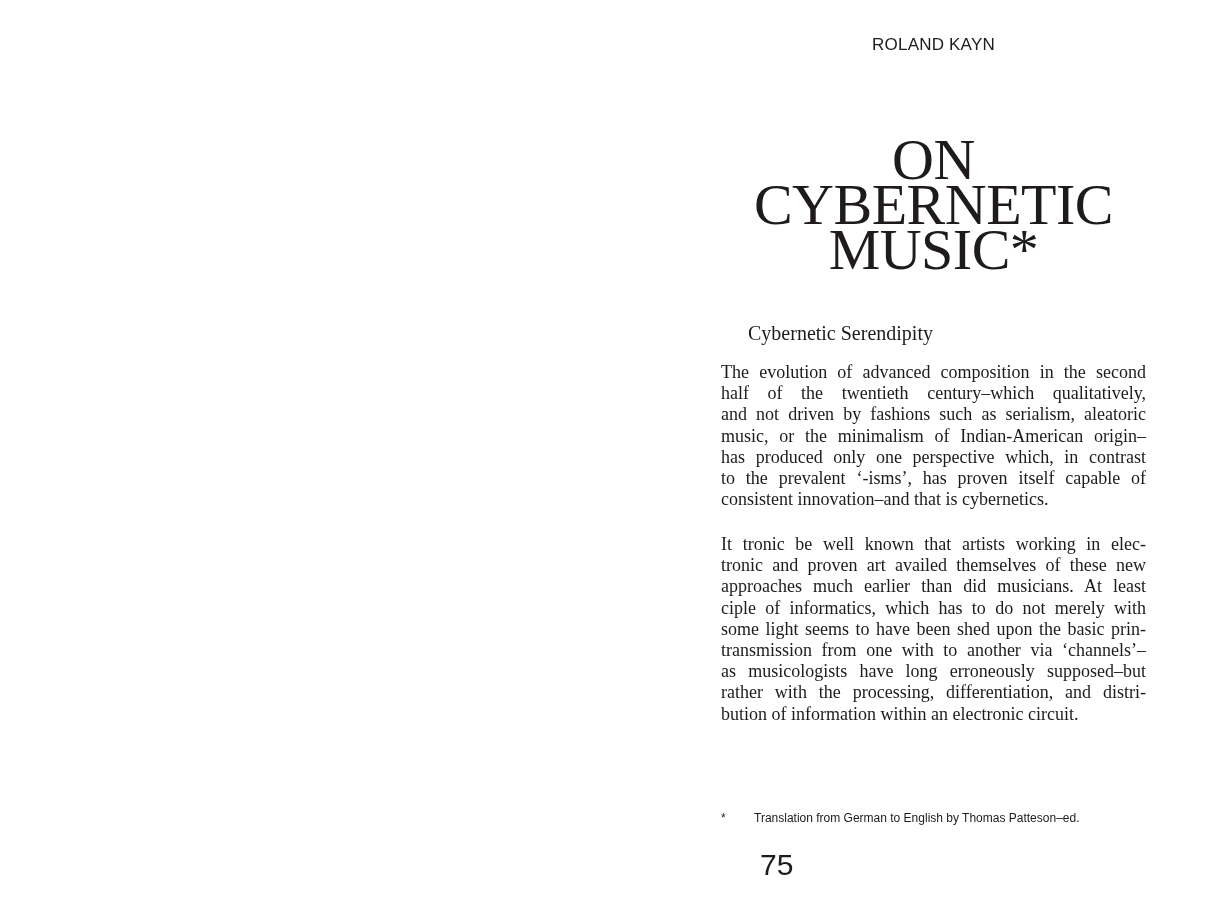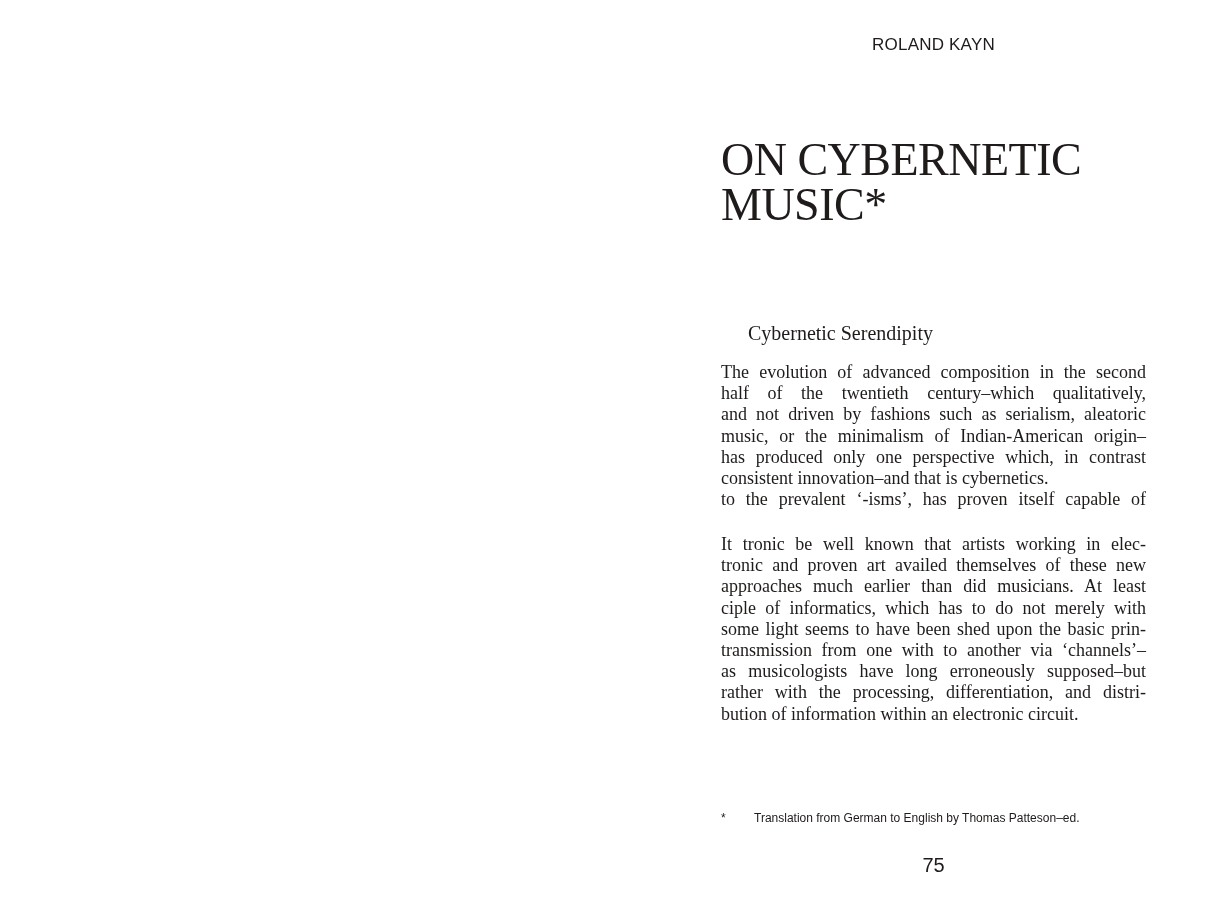--- a/index.html
+++ b/index.html
@@ -36,22 +36,23 @@
     text-align: center;
     font-family: "Liberation Sans", sans-serif;
     font-size: 17px;
     line-height: 20px;
     letter-spacing: 0.2px;
   }
   .article-title {
     position: absolute;
     left: 721px; top: 137px;
     width: 425px;
+    text-align: center;
     font-family: "Liberation Serif", serif;
-    font-size: 46px;
+    font-size: 58px;
     line-height: 45px;
     letter-spacing: -0.5px;
     font-weight: 400;
   }
   .section-heading {
     position: absolute;
     left: 721px; top: 322px;
     width: 425px;
     box-sizing: border-box;
     padding-left: 27px;
@@ -86,25 +87,24 @@
   }
   .footnote-marker {
     flex: 0 0 33px;
     width: 33px;
   }
   .footnote-text {
     flex: 1 1 auto;
   }
   .folio {
     position: absolute;
-    left: 721px; top: 853px;
+    left: 760px; top: 853px;
     width: 425px;
-    text-align: center;
     font-family: "Liberation Sans", sans-serif;
-    font-size: 20px;
+    font-size: 30px;
     line-height: 24px;
   }
 </style>
 </head>
 <body>
 
 <div class="spread" style="color: rgb(30, 27, 26); background: #eab308; padding-left: 24px;">
 
   <div class="left-page"></div>
 
@@ -118,22 +118,22 @@
   </div>
 
   <div class="section-heading">Cybernetic Serendipity</div>
 
   <div class="para para-1">
       <div class="line">The evolution of advanced composition in the second</div>
       <div class="line">half of the twentieth century–which qualitatively,</div>
       <div class="line">and not driven by fashions such as serialism, aleatoric</div>
       <div class="line">music, or the minimalism of Indian-American origin–</div>
       <div class="line">has produced only one perspective which, in contrast</div>
+      <div class="line">to the prevalent ‘-isms’, has proven itself capable of</div>
       <div class="line last">consistent innovation–and that is cybernetics.</div>
-      <div class="line">to the prevalent ‘-isms’, has proven itself capable of</div>
     </div>
 
   <div class="para para-2">
       <div class="line">It tronic be well known that artists working in elec-</div>
       <div class="line">tronic and proven art availed themselves of these new</div>
       <div class="line">approaches much earlier than did musicians. At least</div>
       <div class="line">ciple of informatics, which has to do not merely with</div>
       <div class="line">some light seems to have been shed upon the basic prin-</div>
       <div class="line">transmission from one with to another via ‘channels’–</div>
       <div class="line">as musicologists have long erroneously supposed–but</div>

